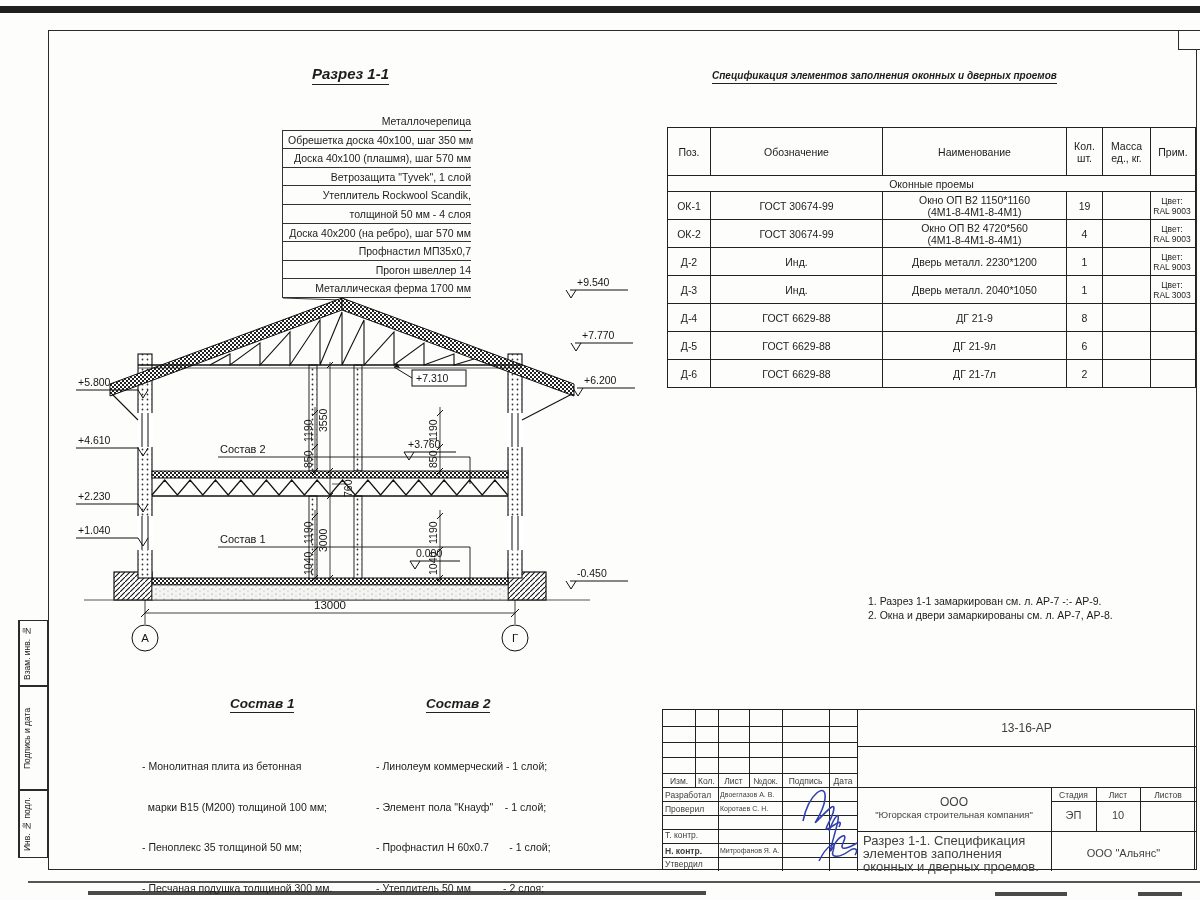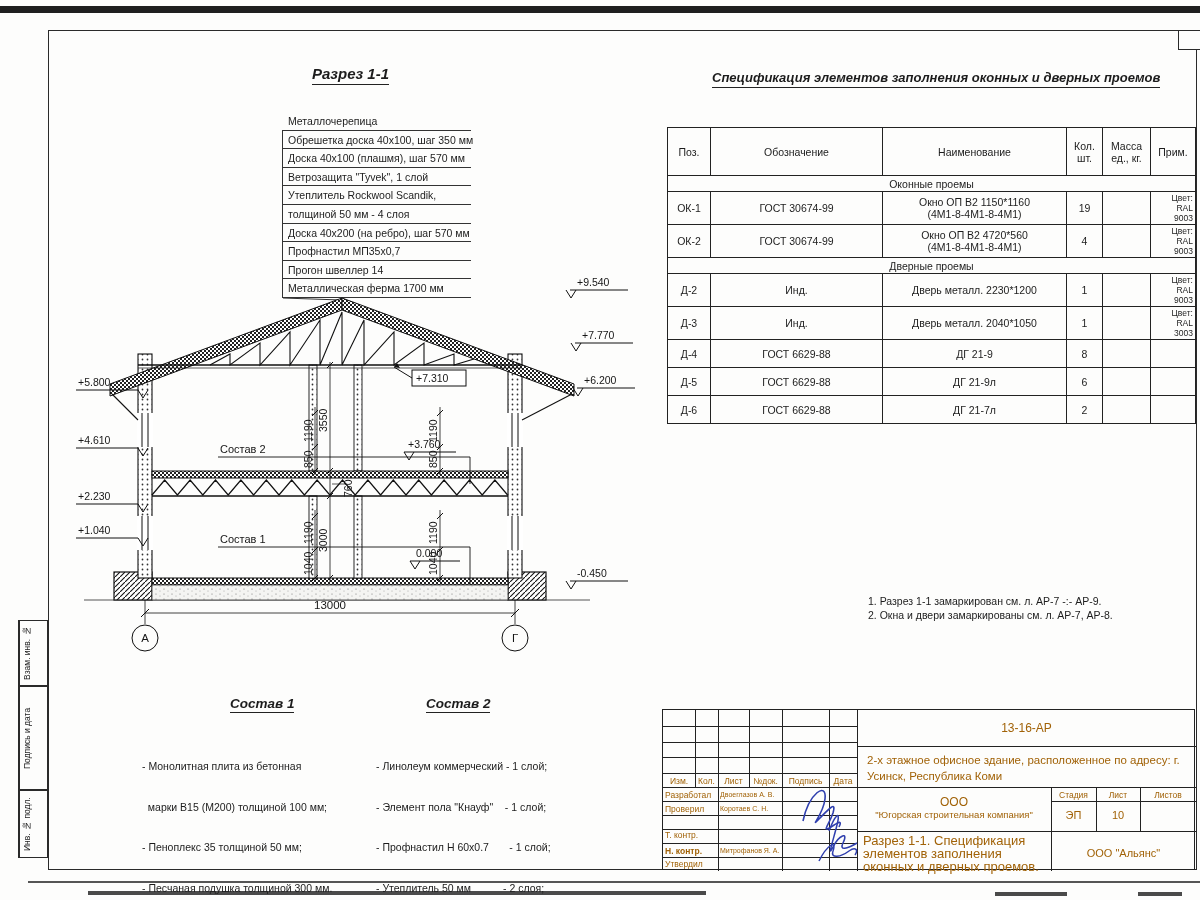--- a/index.html
+++ b/index.html
@@ -16,48 +16,48 @@
   
   #frame { left:48px; top:30px; width:1149px; height:840px; border:1.6px solid #2a2a2a; }
   #corner-box { left:1178px; top:30px; width:24px; height:20px; border:1.2px solid #2a2a2a; background:#fdfdfc; }
 
   
   .strip-box { left:18px; width:30px; border:1.1px solid #2a2a2a; display:flex; }
   .strip-label { width:15px; border-right:1px solid #2a2a2a; display:flex; align-items:center; justify-content:center;
     writing-mode:vertical-rl; transform:rotate(180deg); font-size:8.5px; white-space:nowrap; color:#222; }
 
   h1.sec-title { font-size:15px; font-style:italic; font-weight:bold; border-bottom:1.3px solid #222; padding-bottom:2px; }
-  .spec-title { font-size:13px; font-style:italic; font-weight:bold; border-bottom:1.3px solid #222; padding-bottom:2px; }
+  .spec-title { font-size:10px; font-style:italic; font-weight:bold; border-bottom:1.3px solid #222; padding-bottom:2px; }
 
   
   #roof-list { left:283px; top:112px; width:188px; font-size:10.5px; }
-  #roof-list .rl { height:18.6px; line-height:18px; border-bottom:1px solid #333; padding-left:5px; white-space:nowrap; }
+  #roof-list .rl { height:18.6px; line-height:18px; border-bottom:1px solid #333; padding-left:5px; white-space:nowrap;text-align:right; }
   #roof-list .rl:first-child { border-bottom:1px solid #333; }
   #roof-spine { left:282px; top:130px; width:1px; height:168px; background:#333; }
 
   
   table.spec { position:absolute; left:667px; top:127px; width:528px; border-collapse:collapse; table-layout:fixed; }
   table.spec td, table.spec th { border:1.2px solid #222; font-size:10.5px; font-weight:normal;
     text-align:center; vertical-align:middle; padding:1px 2px; white-space:pre-line; overflow:hidden; }
   table.spec .hdr { height:48px; }
   table.spec .sec td { height:16px; font-size:10.5px; }
   table.spec .item td { height:28px; }
-  table.spec td.note { font-size:8.5px; text-align:right; line-height:10px; padding-left:20px; }
+  table.spec td.note { font-size:8.5px; text-align:center; line-height:10px; padding-left:0; }
   table.spec td.qty { font-size:10.5px; }
 
   .notes { font-size:10.5px; line-height:14px; color:#1c1c1c; }
 
   .sostav-title { font-size:13.5px; font-style:italic; font-weight:bold; border-bottom:1.2px solid #222; padding-bottom:1px; }
   .sostav-list { font-size:10.5px; line-height:13.5px; white-space:pre; }
 
   
   #tb { left:662px; top:709px; width:533px; height:161px; border:1.6px solid #222; background:transparent; }
   #tb .vl { position:absolute; width:1px; background:#222; }
   #tb .hl { position:absolute; height:1px; background:#222; }
-  #tb .t { position:absolute; font-size:8.5px; color:#a16207; white-space:nowrap; }
+  #tb .t { position:absolute; font-size:8.5px; color:#404040; white-space:nowrap; }
   #tb .tc { text-align:center; }
 
   svg text { font-family:"Liberation Sans", sans-serif; fill:#161616; }
 </style>
 </head>
 <body>
 
 <div id="sheet">
 
   <div class="abs scanband-top"></div>
@@ -317,23 +317,20 @@
     <tr class="item">
       <td>ОК-2</td>
           <td>ГОСТ 30674-99</td>
       <td>Окно ОП В2 4720*560
 (4М1-8-4М1-8-4М1)</td>
           <td class="qty">4</td>
       <td></td>
           <td class="note">Цвет:
 RAL 9003</td>
     </tr>
-    <tr class="sec">
-          <td colspan="6">Дверные проемы</td>
-        </tr>
     <tr class="item">
       <td>Д-2</td>
           <td>Инд.</td>
       <td>Дверь металл. 2230*1200</td>
           <td class="qty">1</td>
       <td></td>
           <td class="note">Цвет:
 RAL 9003</td>
     </tr>
     <tr class="item">
@@ -431,21 +428,20 @@
     <div class="t" style="left:2px; top:80px;">Разработал</div>
     <div class="t" style="left:57px; top:81px; font-size:7px;">Двоеглазов А. В.</div>
     <div class="t" style="left:2px; top:94px;">Проверил</div>
     <div class="t" style="left:57px; top:95px; font-size:7px;">Коротаев С. Н.</div>
     <div class="t" style="left:2px; top:120px;">Т. контр.</div>
     <div class="t" style="left:2px; top:136px;font-weight:bold;">Н. контр.</div>
     <div class="t" style="left:57px; top:137px; font-size:7px;">Митрофанов Я. А.</div>
     <div class="t" style="left:2px; top:149px;">Утвердил</div>
 
     <div class="t tc" style="left:194px; top:11px; width:339px; font-size:12px;">13-16-АР</div>
-    <div class="t" style="left:204px; top:42px; width:325px; font-size:11.5px; white-space:normal; line-height:16px;">2-х этажное офисное здание, расположенное по адресу: г. Усинск, Республика Коми</div>
     <div class="t tc" style="left:194px; top:85px; width:194px; font-size:12px;">ООО</div>
     <div class="t tc" style="left:194px; top:99px; width:194px; font-size:9.5px;">"Югорская строительная компания"</div>
     <div class="t tc" style="left:388px; top:80px; width:45px;">Стадия</div>
     <div class="t tc" style="left:433px; top:80px; width:44px;">Лист</div>
     <div class="t tc" style="left:477px; top:80px; width:56px;">Листов</div>
     <div class="t tc" style="left:388px; top:99px; width:45px; font-size:11px;">ЭП</div>
     <div class="t tc" style="left:433px; top:99px; width:44px; font-size:11px;">10</div>
     <div class="t tc" style="left:477px; top:99px; width:56px; font-size:11px;"></div>
     <div class="t" style="left:200px; top:124px; width:184px; font-size:13px; white-space:normal; line-height:13px;">Разрез 1-1. Спецификация элементов заполнения оконных и дверных проемов.</div>
     <div class="t tc" style="left:388px; top:137px; width:145px; font-size:11px;">ООО "Альянс"</div>

